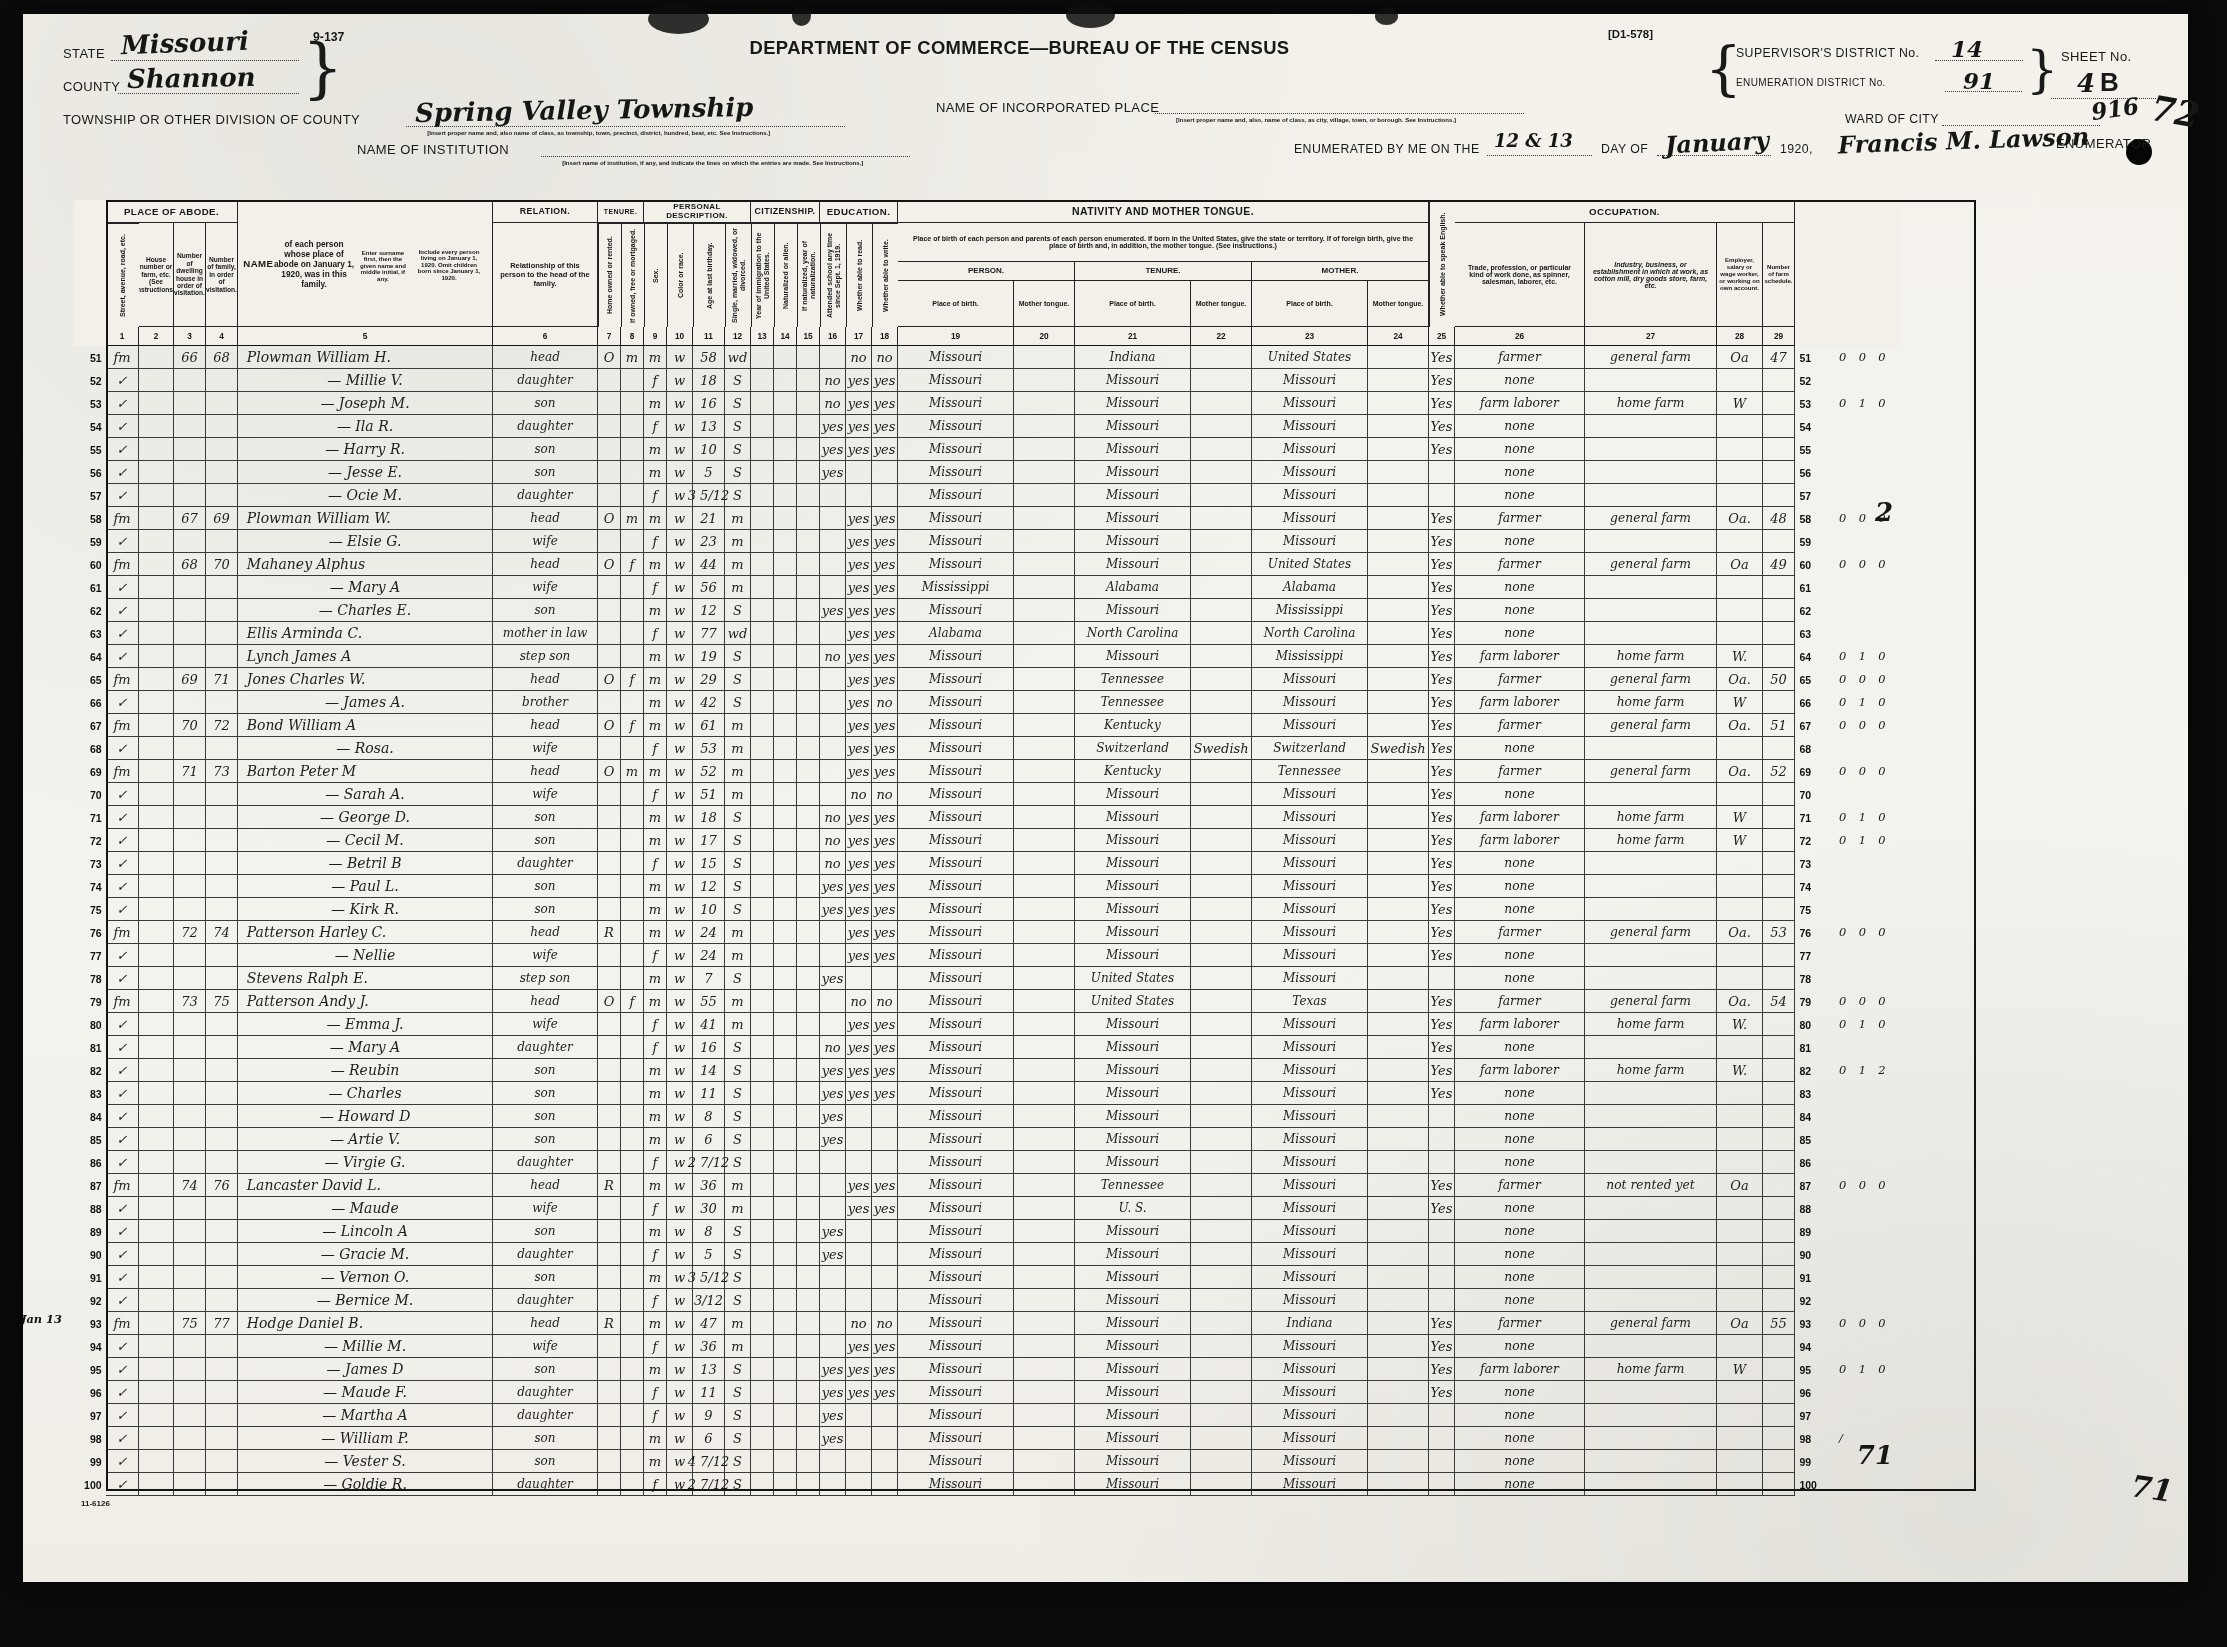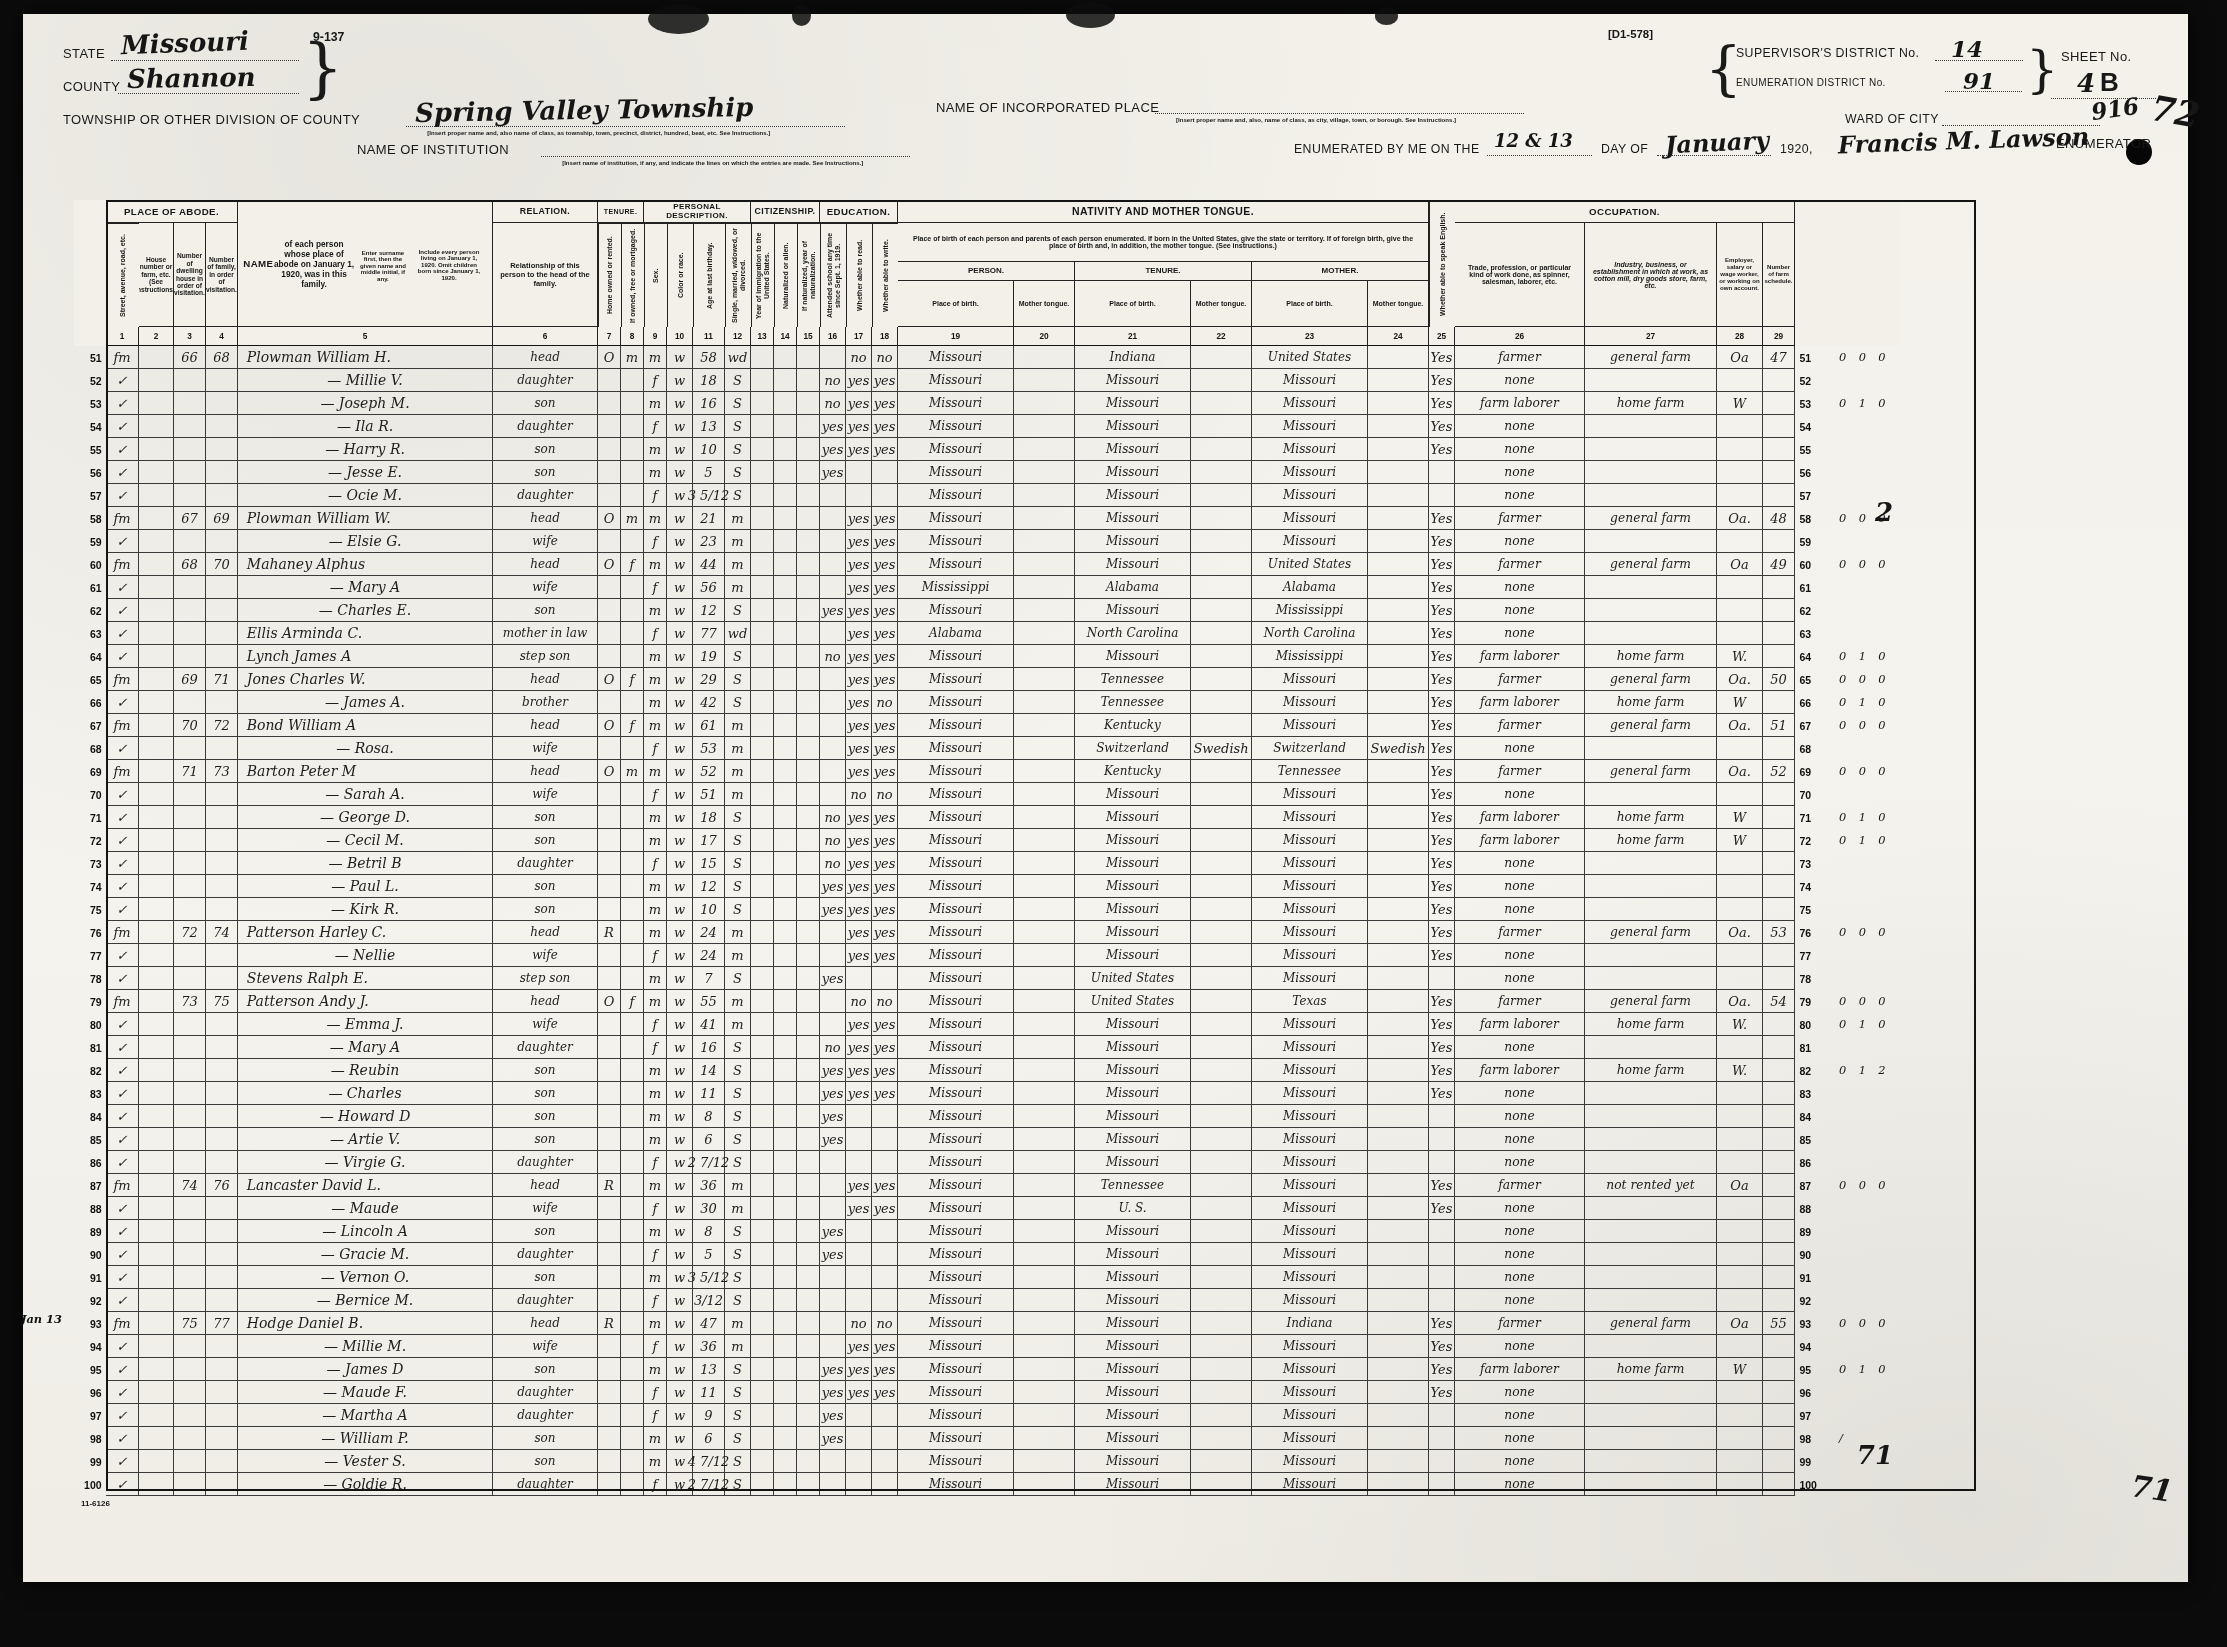--- a/index.html
+++ b/index.html
@@ -75,20 +75,21 @@
 
   <div class="smudge" style="left:625px;top:-10.5px;width:61px;height:30px;"></div>
   <div class="smudge" style="left:1043px;top:-12.3px;width:49px;height:26px;"></div>
   <div class="smudge" style="left:1352px;top:-7px;width:23px;height:17.6px;"></div>
   <div class="smudge" style="left:769px;top:-8.8px;width:19.3px;height:21px;"></div>
   <div class="hole-punch" style="left:2103px;top:125px;"></div>
 
   <div class="prt" style="position:absolute;left:290px;top:16px;font-size:12.3px;">9-137</div>
   <div class="prt" style="position:absolute;left:1585px;top:14px;font-size:11.4px;">[D1-578]</div>
 
+  <div class="center-title prt" style="left:413px;top:23px;width:1167px;font-size:18.4px;letter-spacing:0.4px;">DEPARTMENT OF COMMERCE—BUREAU OF THE CENSUS</div>
 
   <div class="fld-label prt" style="left:40px;top:32px;font-size:13px;">STATE</div>
   <div class="fld-line" style="left:88px;top:46px;width:188px;"></div>
   <div class="hw-val" style="left:98px;top:14px;font-size:26px;transform:rotate(-2deg);">Missouri</div>
 
   <div class="fld-label prt" style="left:40px;top:65px;font-size:13px;">COUNTY</div>
   <div class="fld-line" style="left:95px;top:79px;width:181px;"></div>
   <div class="hw-val" style="left:104px;top:49px;font-size:26px;transform:rotate(-1deg);">Shannon</div>
   <div class="brace" style="left:279px;top:16px;font-size:65px;">}</div>
 

